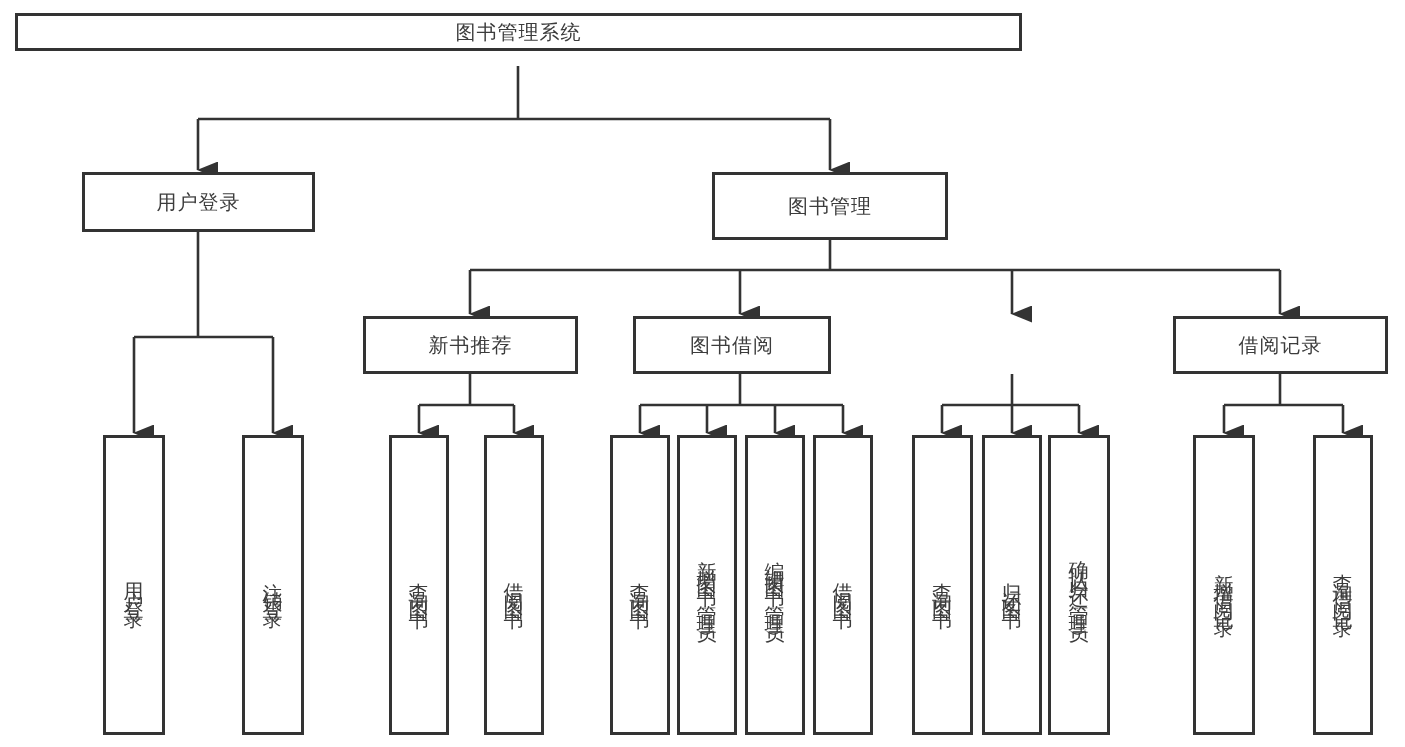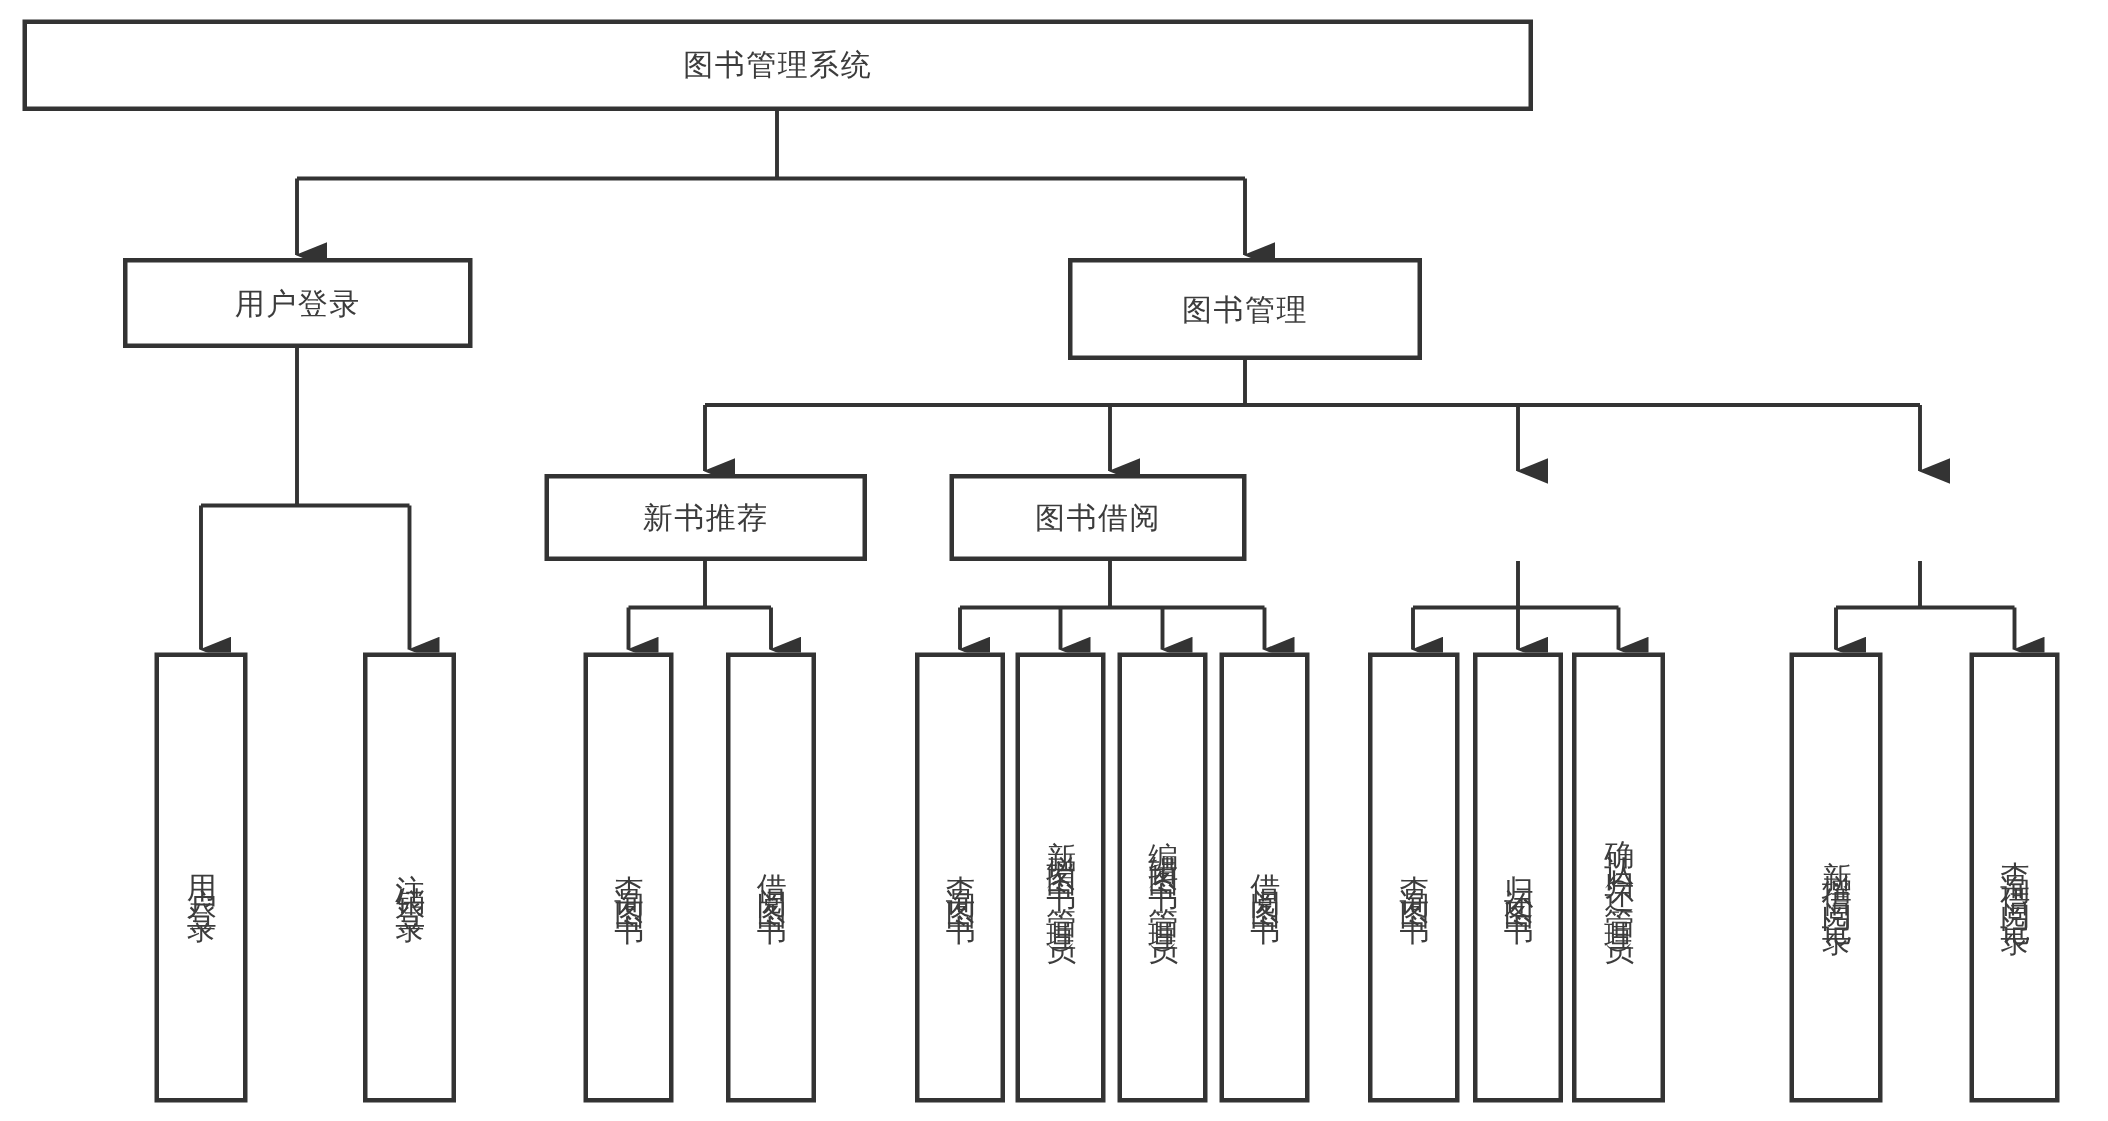--- a/index.html
+++ b/index.html
@@ -95,36 +95,39 @@
       <path d="M942 405 V433" marker-end="url(#arrow)"></path>
       <path d="M1012 405 V433" marker-end="url(#arrow)"></path>
       <path d="M1079 405 V433" marker-end="url(#arrow)"></path>
 
       <path d="M1280 374 V405 M1224 405 H1343"></path>
       <path d="M1224 405 V433" marker-end="url(#arrow)"></path>
       <path d="M1343 405 V433" marker-end="url(#arrow)"></path>
     </g>
   </svg>
 
-  <div class="node" style="left:15px;top:13px;width:1007px;height:61px;">
+  <div class="node" style="left:15px;top:13px;width:1007px;height:38px;">
     <span>图书管理系统</span>
   </div>
 
   <div class="node" style="left:82px;top:172px;width:233px;height:60px;">
     <span>用户登录</span>
   </div>
   <div class="node" style="left:712px;top:172px;width:236px;height:68px;">
     <span>图书管理</span>
   </div>
 
   <div class="node" style="left:363px;top:316px;width:215px;height:58px;justify-content:center;">
     <span>新书推荐</span>
   </div>
   <div class="node" style="left:633px;top:316px;width:198px;height:58px;">
     <span>图书借阅</span>
+  </div>
+  <div class="node" style="left:1173px;top:316px;width:215px;height:58px;">
+    <span>借阅记录</span>
   </div>
 
   <div class="leaf" style="left:103px;top:435px;width:62px;height:300px;">
     <span class="vtext">用户登录</span>
   </div>
   <div class="leaf" style="left:242px;top:435px;width:62px;height:300px;">
     <span class="vtext">注销登录</span>
   </div>
 
   <div class="leaf" style="left:389px;top:435px;width:60px;height:300px;">

